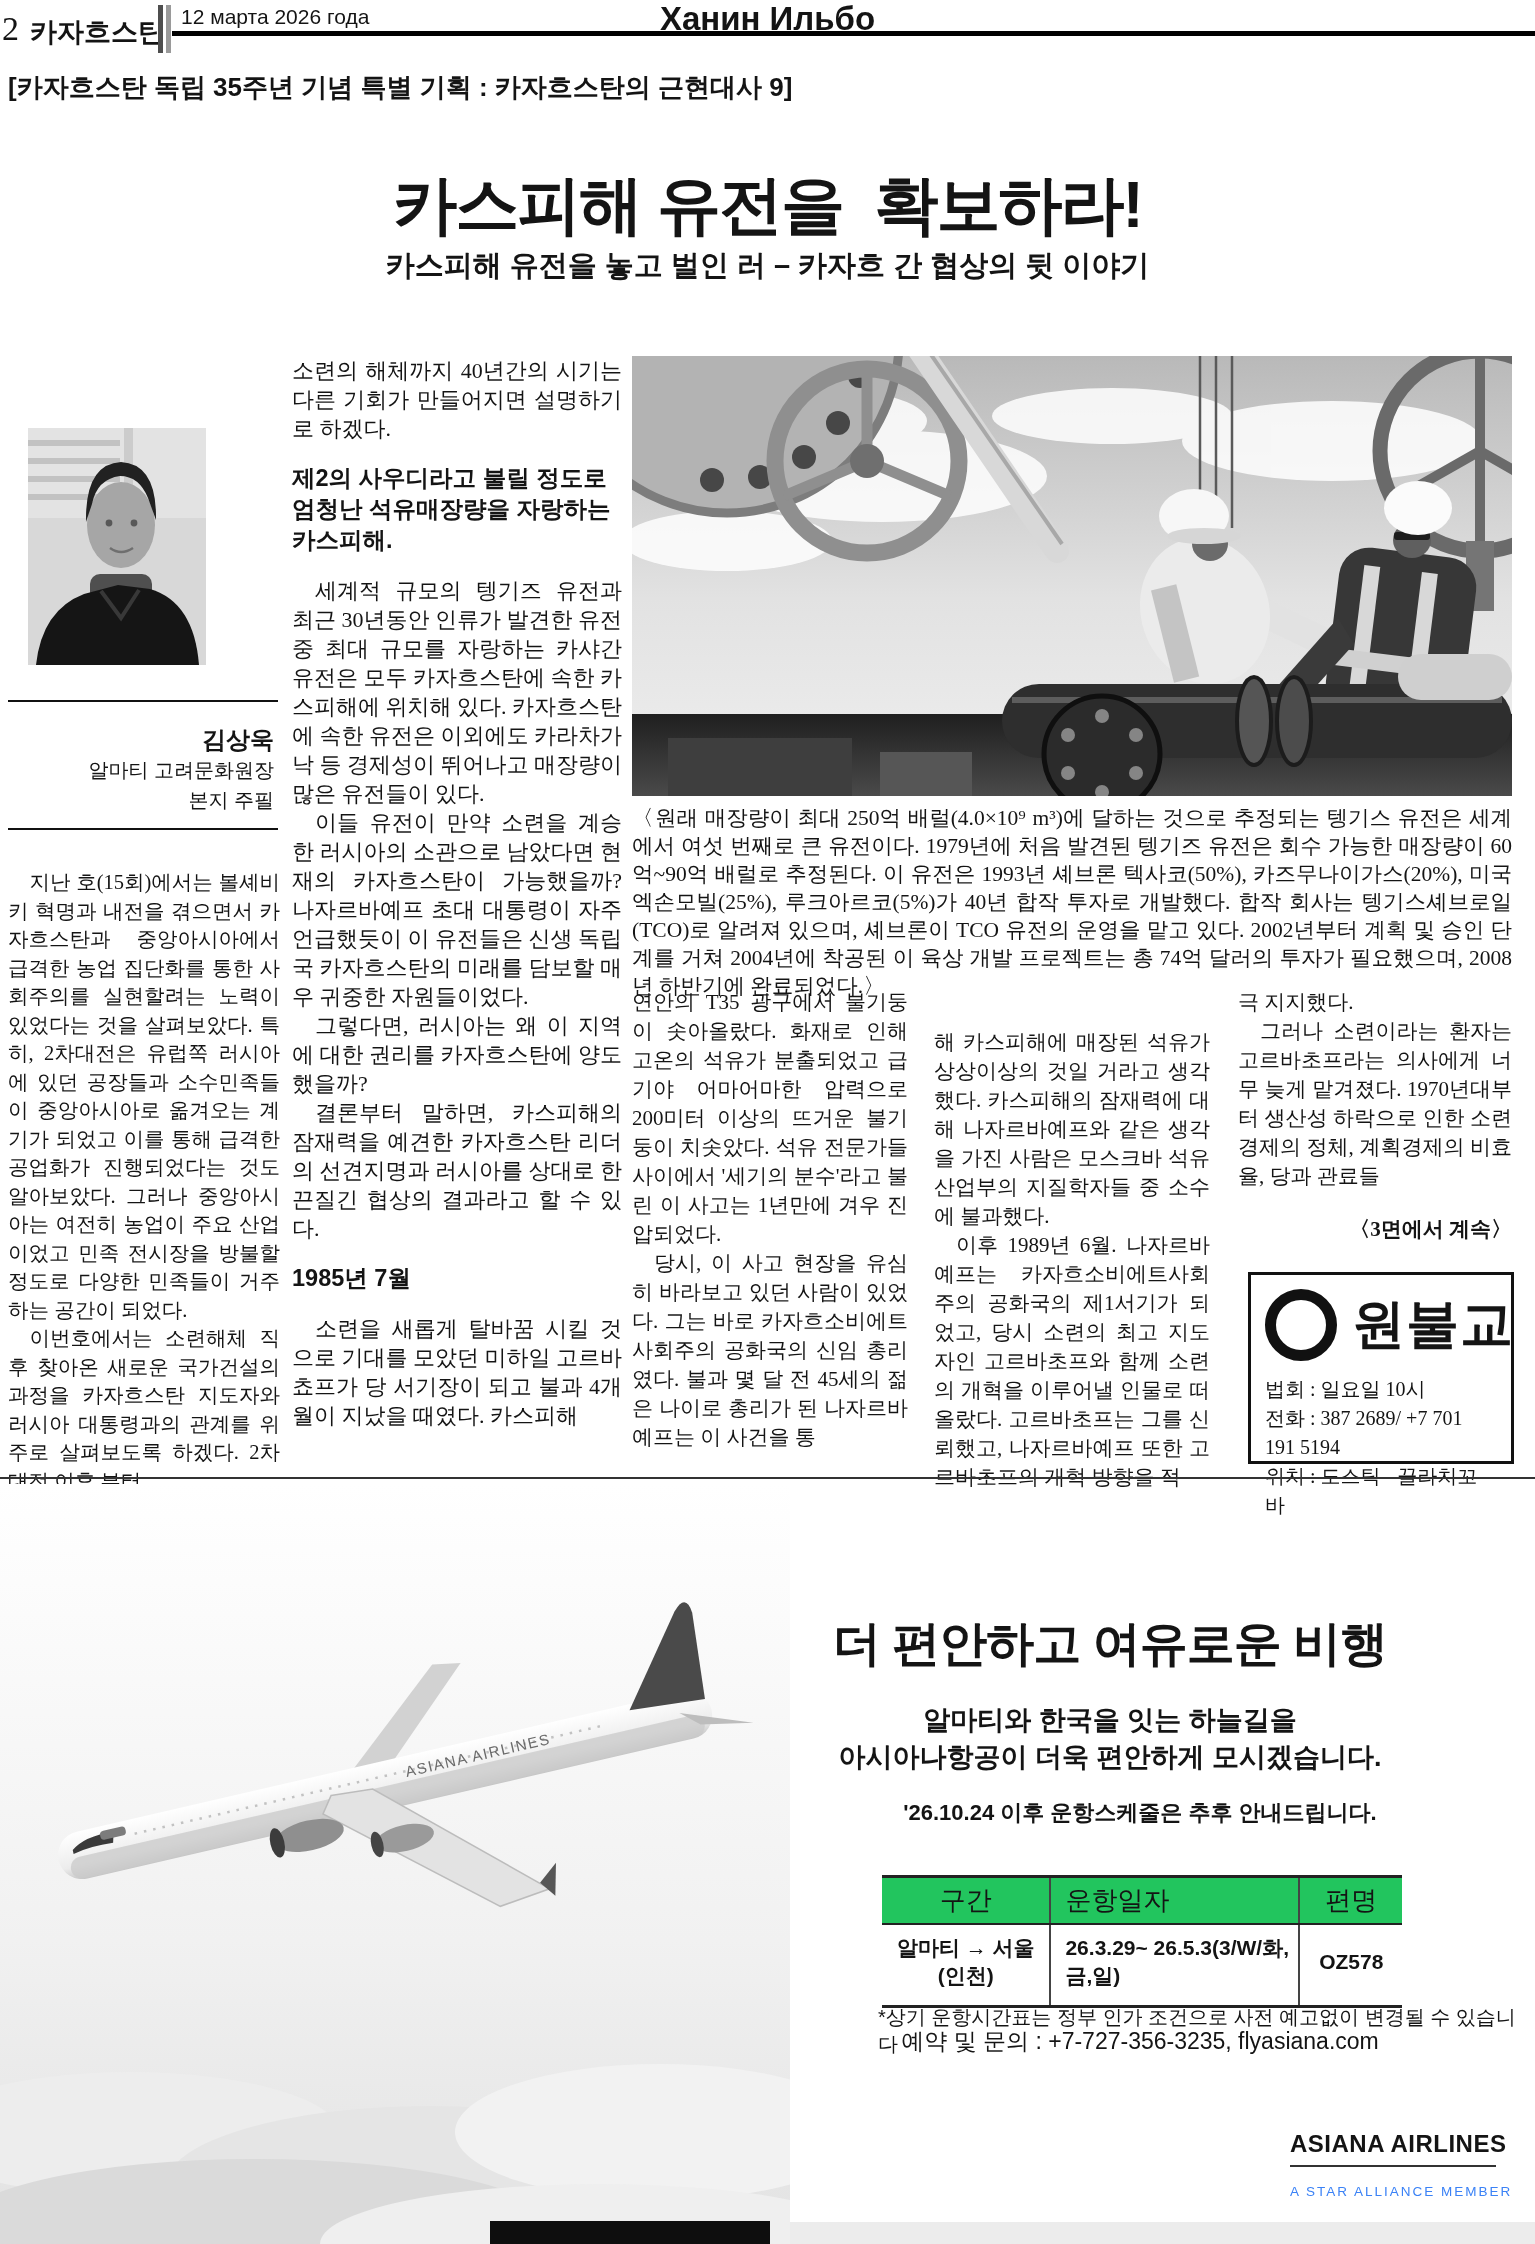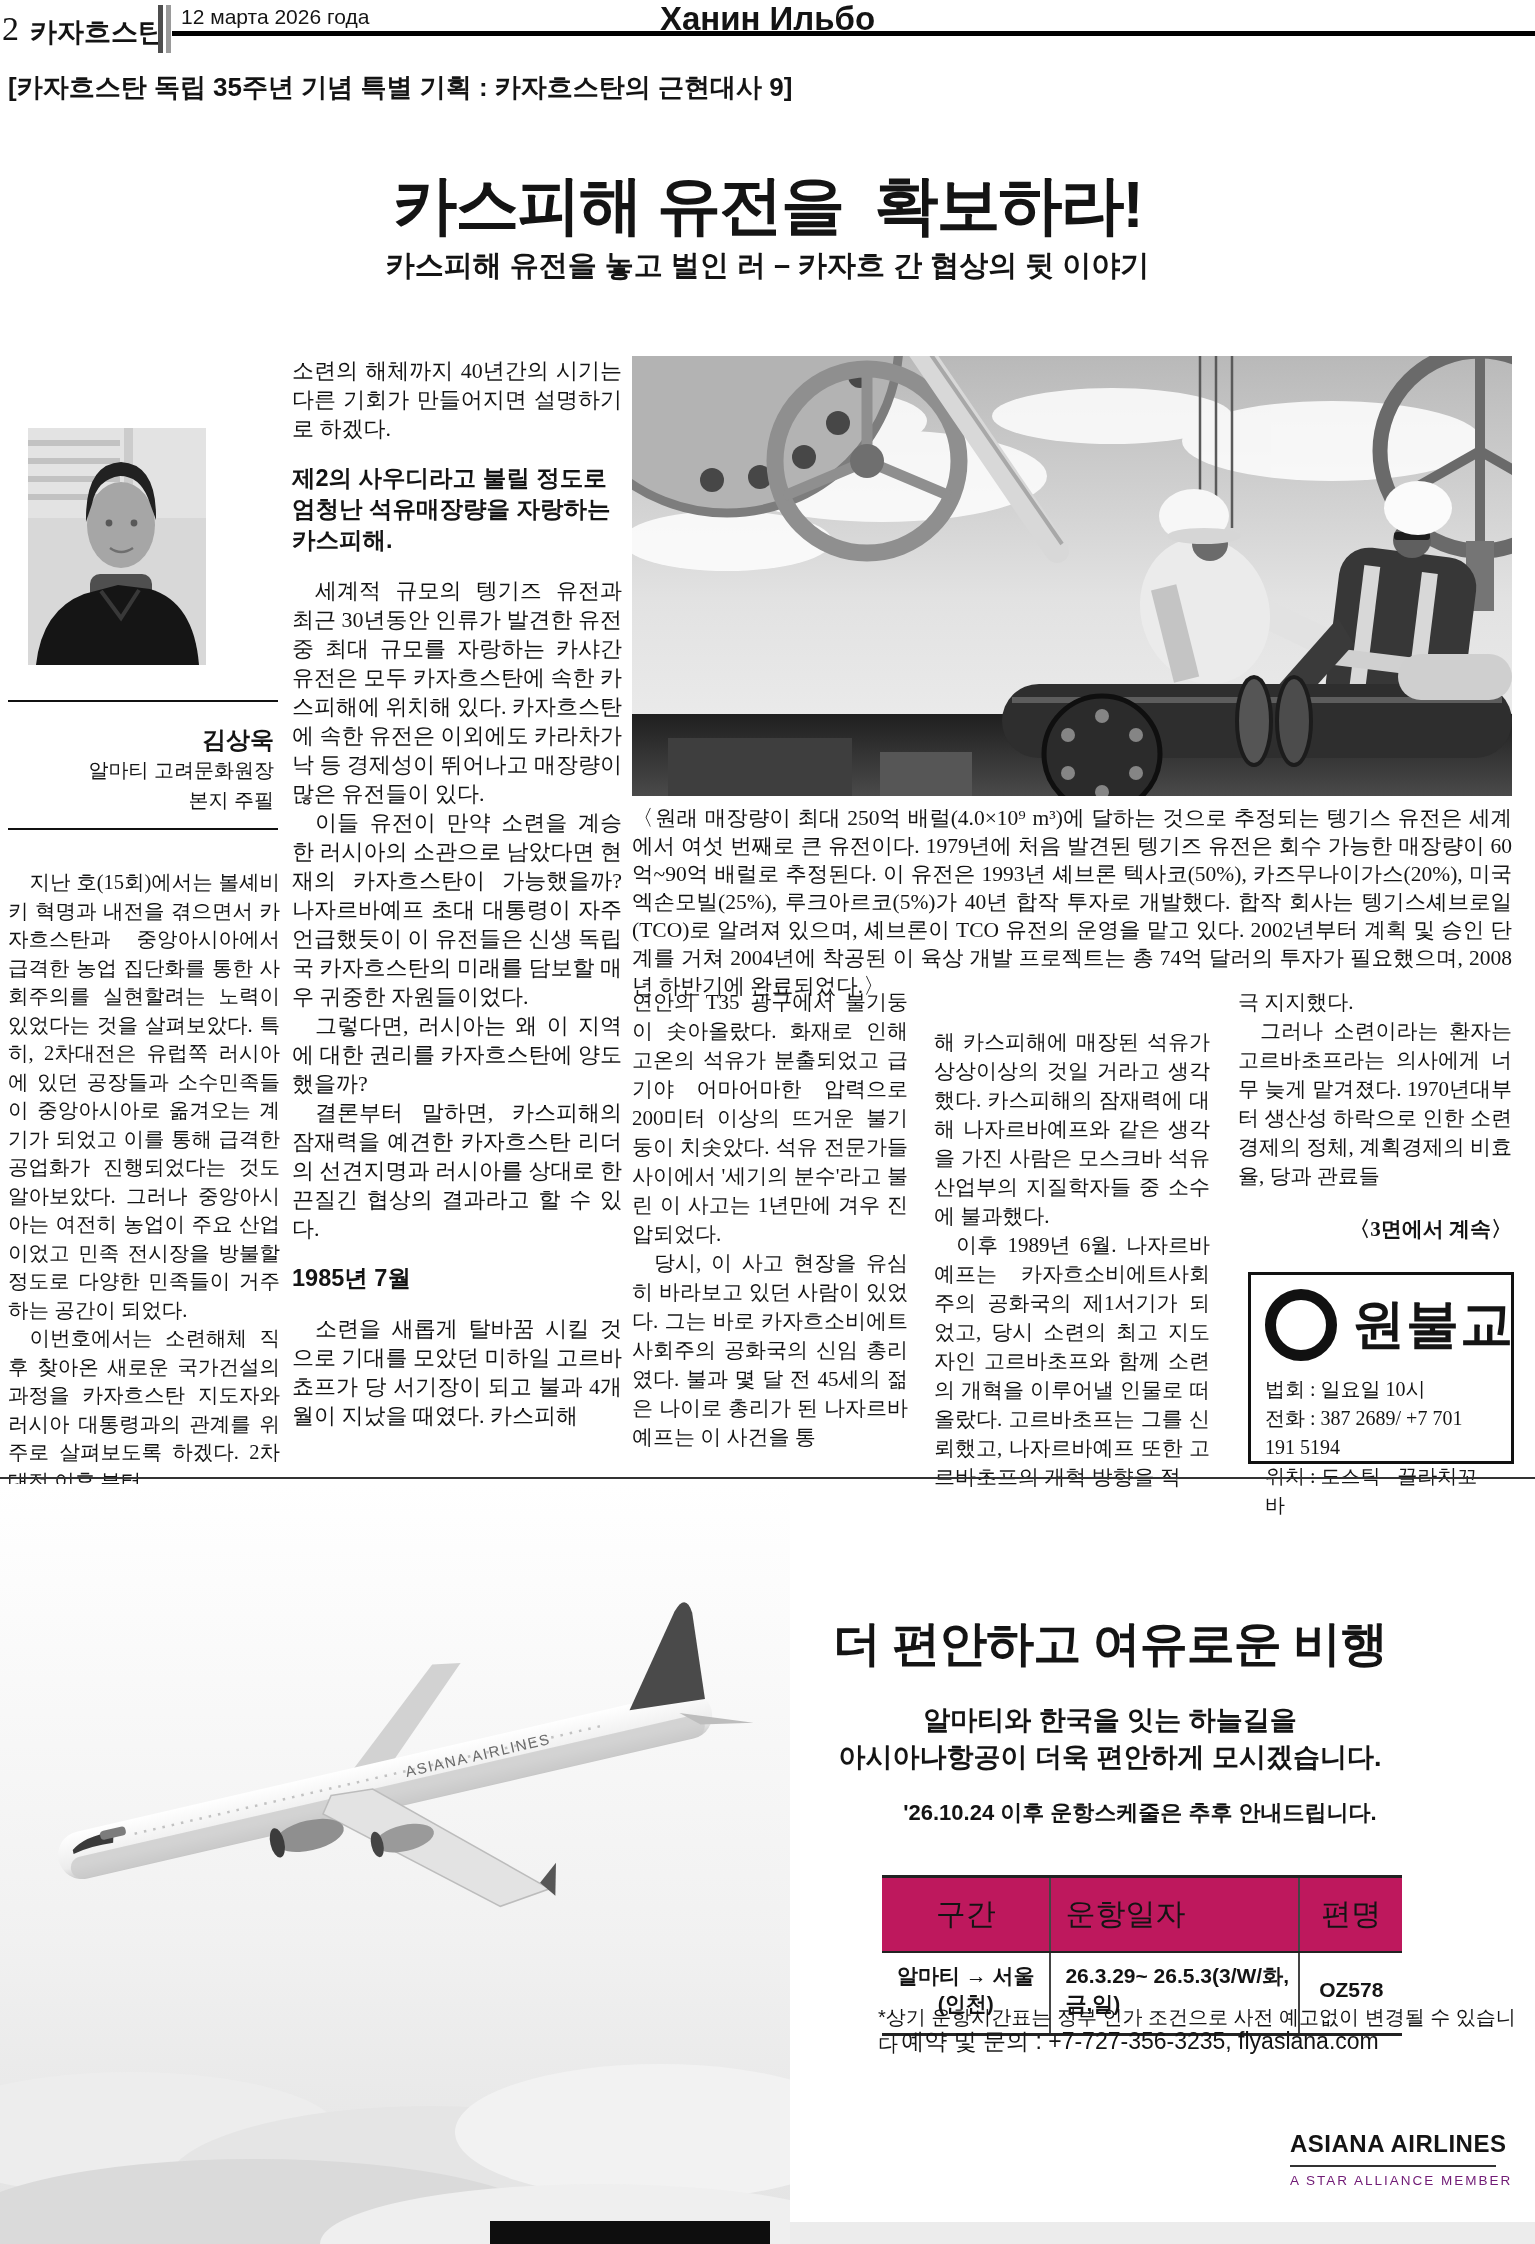--- a/index.html
+++ b/index.html
@@ -61,36 +61,36 @@
   .gray-strip{left:790px;top:2222px;width:745px;height:22px;background:#ececec;}
   .ad-head{left:780px;top:1612px;width:660px;text-align:center;font-family:"Liberation Sans",sans-serif;
            font-weight:800;font-size:48px;letter-spacing:-1px;}
   .ad-tag{left:790px;top:1702px;width:640px;text-align:center;font-weight:bold;font-size:27px;
           line-height:37px;font-family:"Liberation Sans",sans-serif;}
   .ad-note{left:790px;top:1798px;width:700px;text-align:center;font-weight:bold;font-size:22px;
            font-family:"Liberation Sans",sans-serif;}
   table.ftable{left:882px;top:1875px;width:520px;position:absolute;border-collapse:collapse;
                border-top:3px solid #222;border-bottom:3px solid #222;
                font-family:"Liberation Sans",sans-serif;}
-  .ftable th{background:#be185d;font-size:30px;font-weight:normal;padding:16px 4px;
+  .ftable th{background:#22c55e;font-size:26px;font-weight:normal;padding:5px 4px;
              border-bottom:2px solid #222;}
   .ftable td{font-size:21px;font-weight:bold;padding:9px 6px 3px;}
   .ftable tr:last-child td{padding-bottom:15px;}
   .ftable .vsep{border-left:2px solid #444;}
   .ftable .c-route{width:178px;text-align:center;}
   .ftable .c-date{width:248px;text-align:left;padding-left:14px;margin-top:12px;}
   .ftable .c-flt{width:94px;text-align:center;}
   .f-foot{left:878px;top:2004px;font-size:20px;font-family:"Liberation Sans",sans-serif;}
   .contact{left:840px;top:2026px;width:600px;text-align:center;font-size:23px;
            font-family:"Liberation Sans",sans-serif;}
   .brand-box{left:1290px;top:2130px;width:206px;font-family:"Liberation Sans",sans-serif;}
   .brand{font-size:24px;font-weight:bold;letter-spacing:.5px;white-space:nowrap;}
   .brand-rule{border-top:2px solid #333;margin:7px 0 6px;}
-  .alliance{display:flex;align-items:flex-start;gap:8px;font-size:13.5px;letter-spacing:2px;
-            color:#701a75;white-space:nowrap;}
+  .alliance{display:flex;align-items:flex-end;gap:8px;font-size:13.5px;letter-spacing:2px;
+            color:#3b82f6;white-space:nowrap;}
 </style>
 </head>
 <body>
 
 <div class="page">
 
   <div class="abs m-pgnum">2</div>
   <div class="abs m-section">카자흐스탄</div>
   <div class="abs m-divider"></div>
   <div class="abs m-date">12 марта 2026 года</div>

